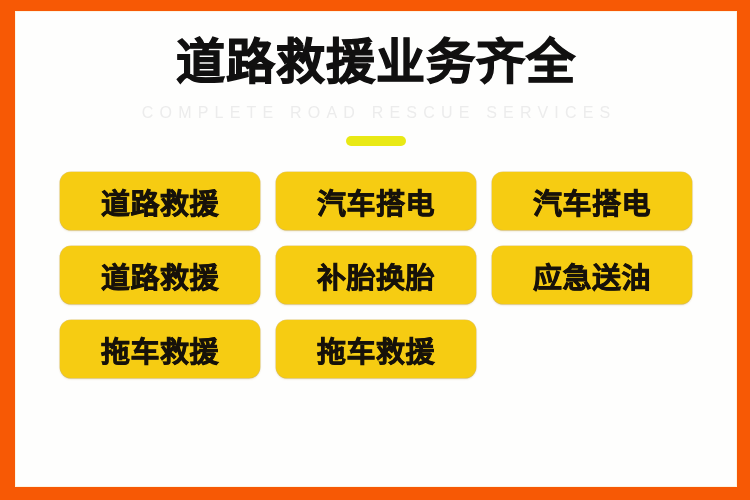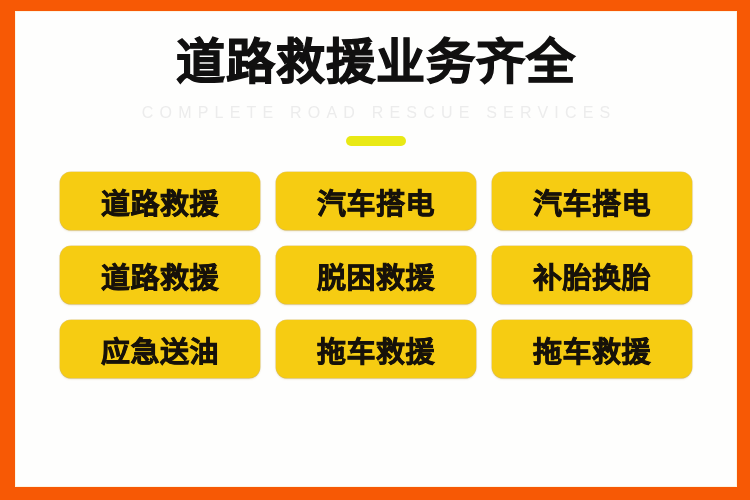--- a/index.html
+++ b/index.html
@@ -131,23 +131,20 @@
       </div>
 
       <div class="service-btn">
         <span class="service-btn-label">汽车搭电</span>
       </div>
 
       <div class="service-btn">
         <span class="service-btn-label">道路救援</span>
       </div>
 
-      <div class="service-btn">
-        <span class="service-btn-label">脱困救援</span>
-      </div>
 
       <div class="service-btn">
         <span class="service-btn-label">补胎换胎</span>
       </div>
 
       <div class="service-btn">
         <span class="service-btn-label">应急送油</span>
       </div>
 
       <div class="service-btn">

